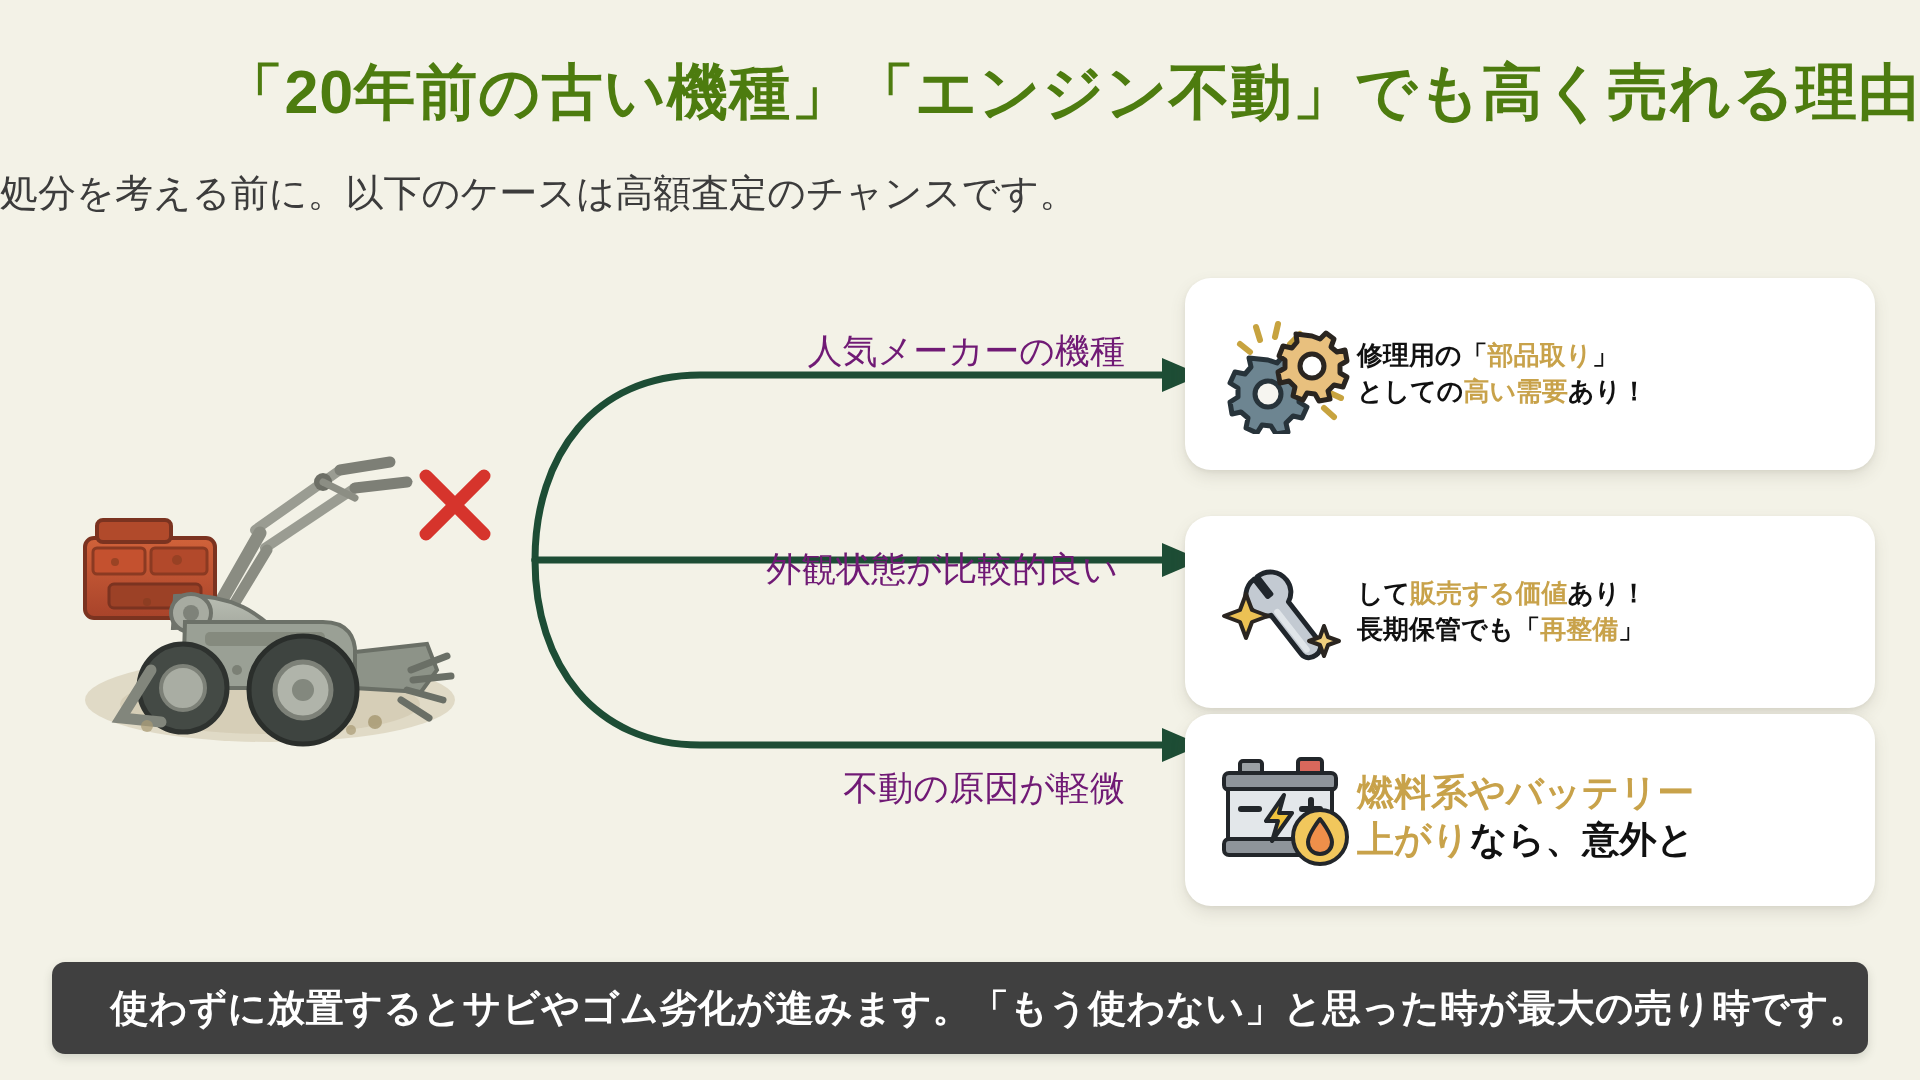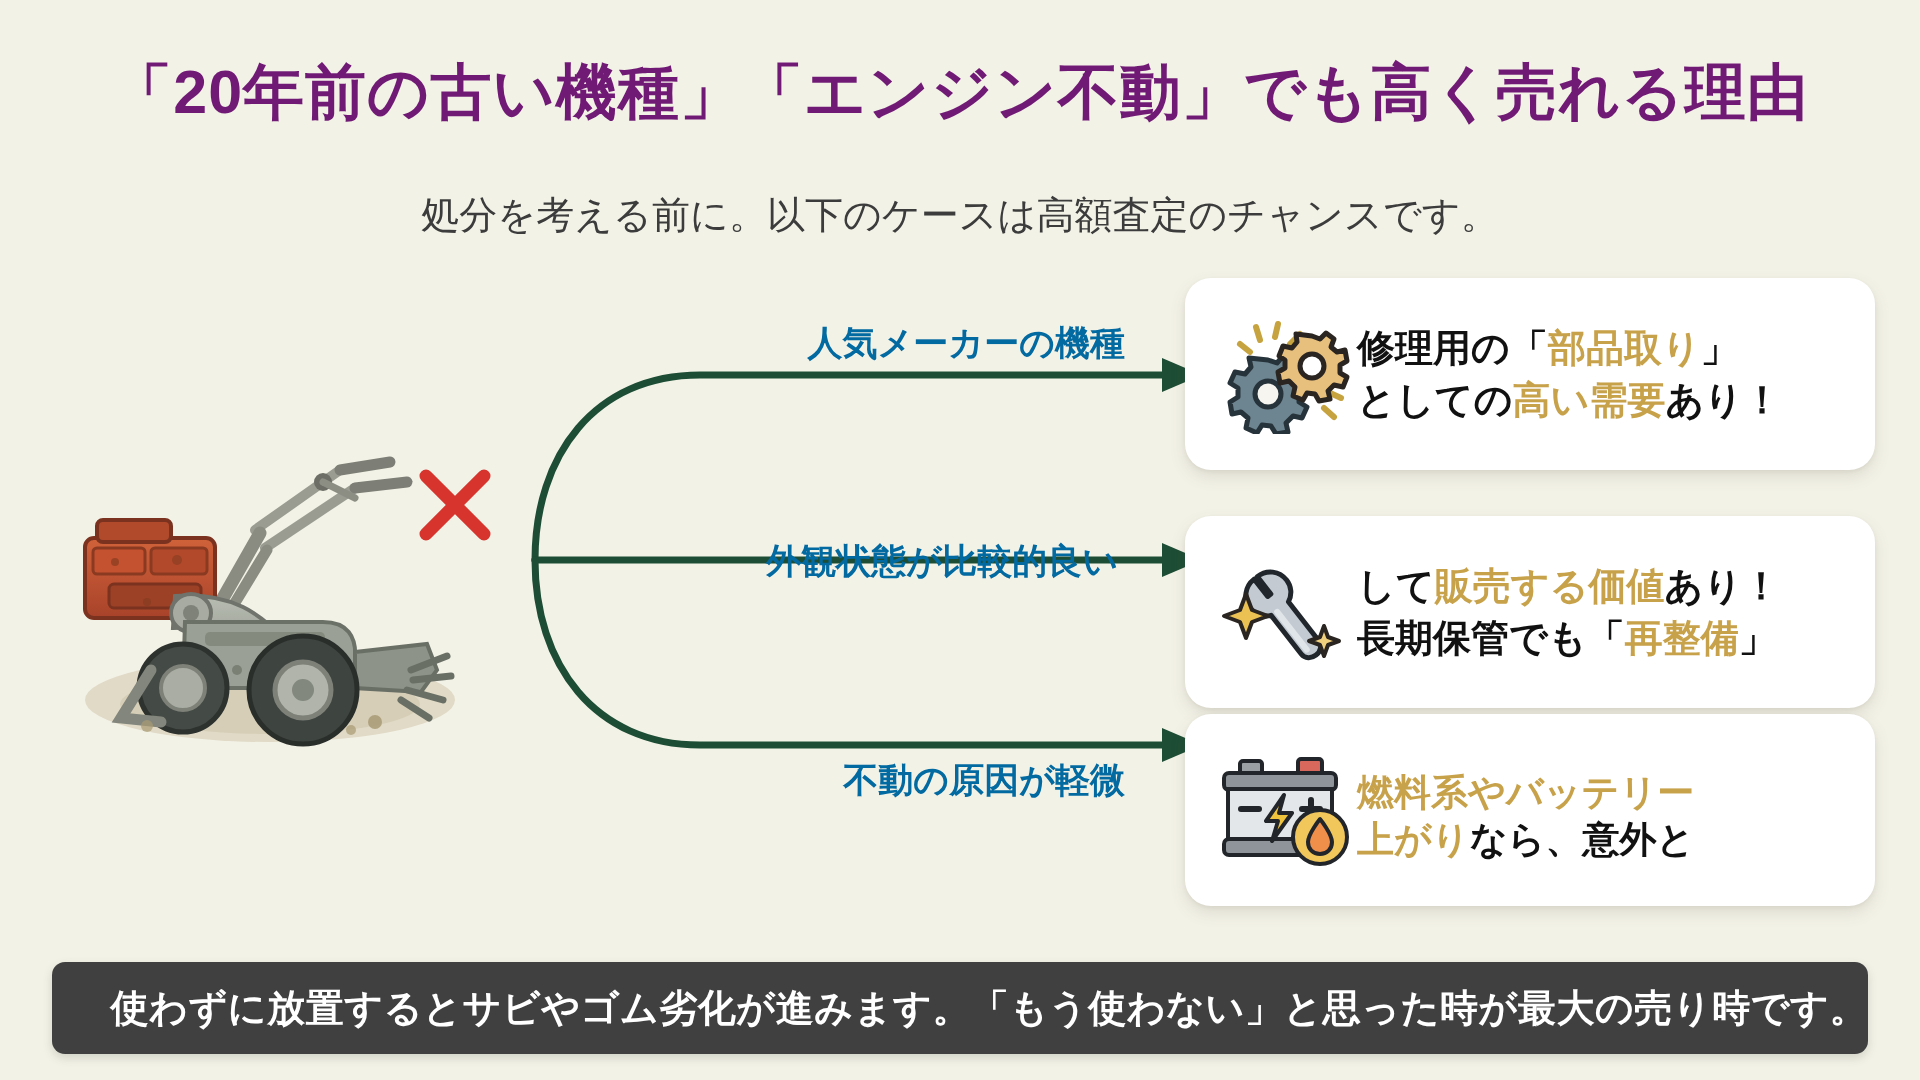--- a/index.html
+++ b/index.html
@@ -7,66 +7,64 @@
   body {
     background:#f3f2e7;
     font-family:"Liberation Sans","DejaVu Sans",sans-serif;
     position:relative;
   }
   #stage { position:relative; width:1920px; height:1080px; }
 
   
   .title {
     position:absolute; top:52px; left:0; width:1920px;
-    text-align:center;
+    text-align:right;
     font-size:61px; font-weight:bold;
-    color:#701a75;
+    color:#4d7c0f;
     letter-spacing:1px;
     white-space:nowrap;
   }
   .subtitle {
     position:absolute; top:168px; left:0; width:1920px;
-    text-align:center;
     font-size:38px; font-weight:500;
     color:#3c3c3c;
     white-space:nowrap;
-    margin-top:22px;
   }
 
   
   .illus { position:absolute; left:55px; top:370px; width:440px; height:400px; }
   .illus svg { display:block; }
   .xmark { position:absolute; left:415px; top:465px; width:80px; height:80px; }
 
   
   .arrows { position:absolute; left:500px; top:280px; width:700px; height:560px; }
 
   
   .blabel {
     position:absolute;
-    font-size:35px; font-weight:bold; color:#0369a1;
-    white-space:nowrap; text-align:right;
+    font-size:35px; font-weight:normal; color:#701a75;
+    white-space:nowrap; text-align:right;margin-top:8px;
   }
   #blabel0 { left:735px; top:320px; width:390px; }
   #blabel1 { left:693px; top:538px; width:425px; }
   #blabel2 { left:745px; top:757px; width:380px; }
 
   
   .card {
     position:absolute; left:1185px; width:690px; height:192px;
     background:#ffffff; border-radius:26px;
     box-shadow:0 7px 16px rgba(90,88,70,.13), 0 2px 4px rgba(90,88,70,.08);
     display:flex; align-items:center; padding:0 26px 0 30px;
   }
   #card0 { top:278px; }
   #card1 { top:516px; }
   #card2 { top:714px; }
   .card-ico { width:142px; flex:0 0 142px; display:flex; align-items:center; justify-content:center; }
   .card-txt {
-    flex:1; font-size:38px; font-weight:bold; line-height:1.38;
+    flex:1; font-size:26px; font-weight:bold; line-height:1.38;
     color:#111111; letter-spacing:0px;
   }
   .card-txt .hl { color:#c8a24a; }
   .card-txt .ln { display:block; white-space:nowrap; }
 
   
   .banner {
     position:absolute; left:52px; top:962px; width:1816px; height:92px;
     background:#404040; border-radius:13px;
     display:flex; align-items:center; justify-content:flex-end;

